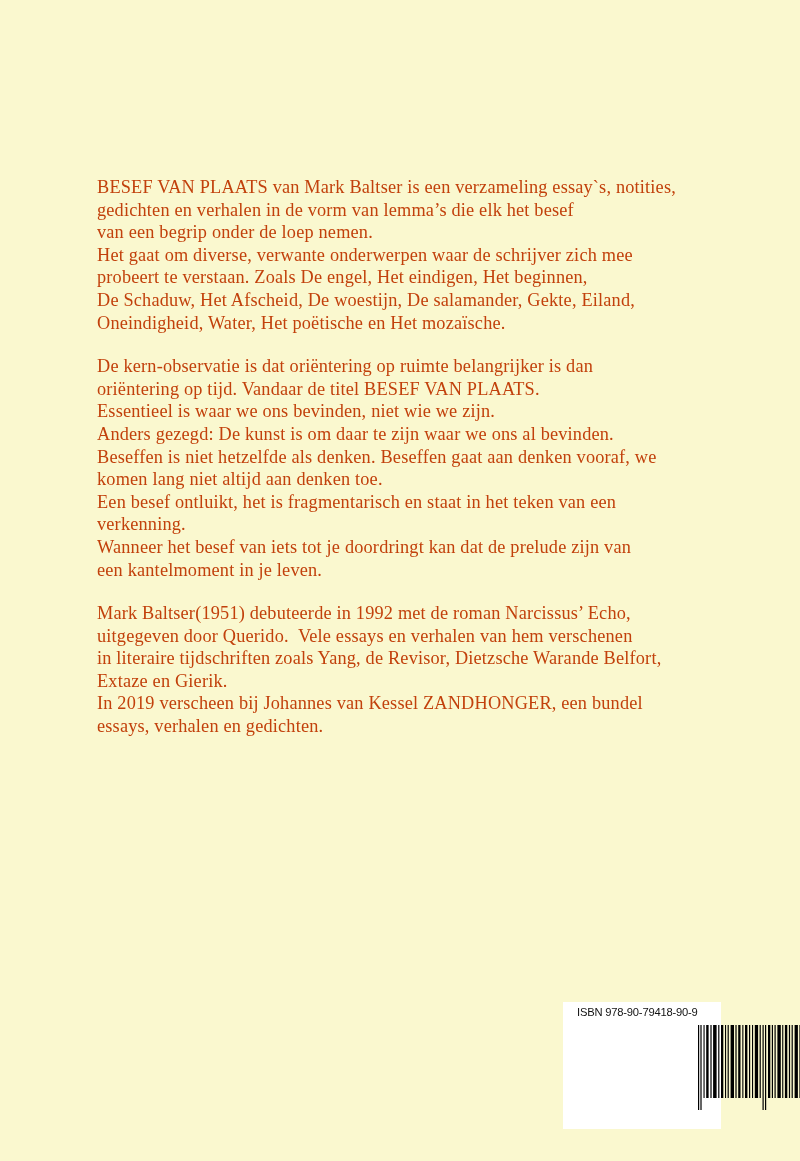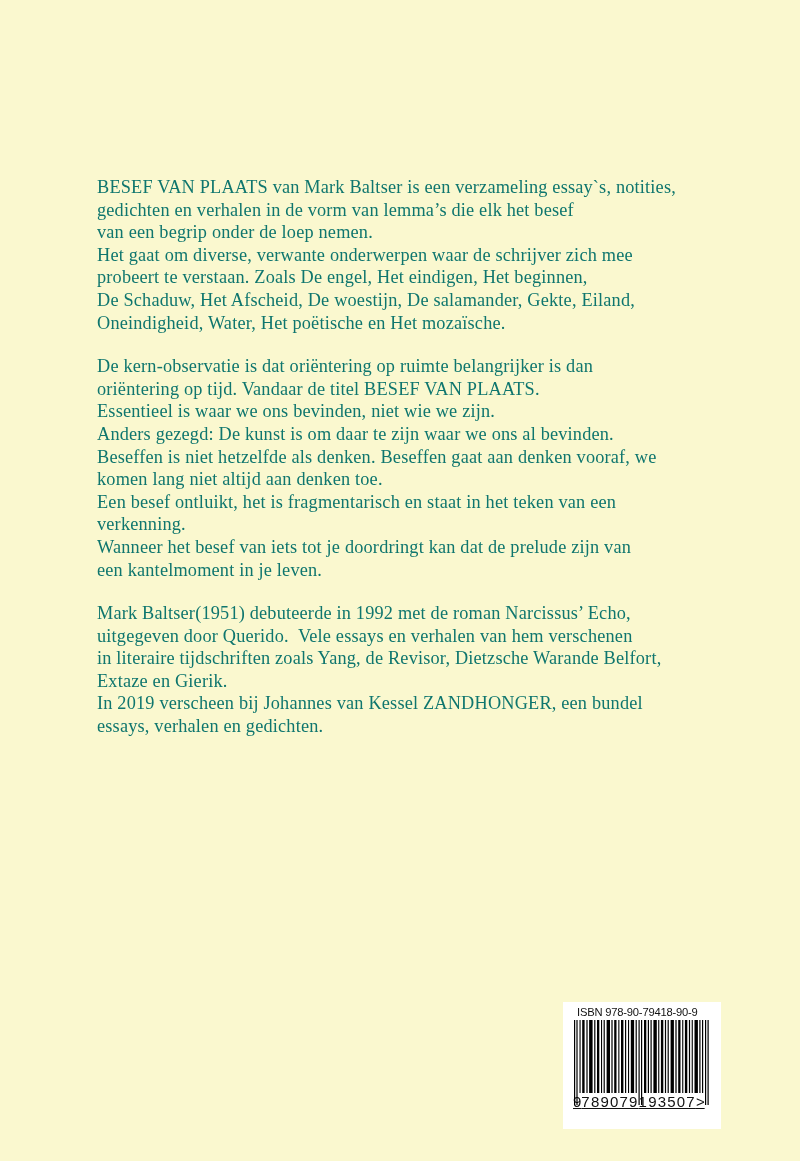--- a/index.html
+++ b/index.html
@@ -27,38 +27,38 @@
     left: 97px;
     top: 176px;
     width: 626px;
   }
 
   .para {
     margin: 0 0 21px 0;
     font-size: 18.3px;
     line-height: 22.6px;
     letter-spacing: 0.01em;
-    color: #0f766e;
+    color: #c2410c;
     text-align: left;
     white-space: pre-wrap;
   }
   .para:last-child { margin-bottom: 12px; }
 
   
   .barcode-box {
     position: absolute;
     left: 563px;
     top: 1002px;
     width: 158px;
     height: 127px;
     background: #ffffff;
     box-sizing: border-box;
     padding: 4px 6px 2px 6px;
     display: flex;
-    flex-direction: column;
+    flex-direction: row;
     align-items: center;
   }
   .isbn-text {
     font-family: "Liberation Sans", "DejaVu Sans", sans-serif;
     font-size: 11.2px;
     letter-spacing: -0.2px;
     color: #121212;
     align-self: flex-start;
     margin-left: 8px;
     line-height: 13px;

